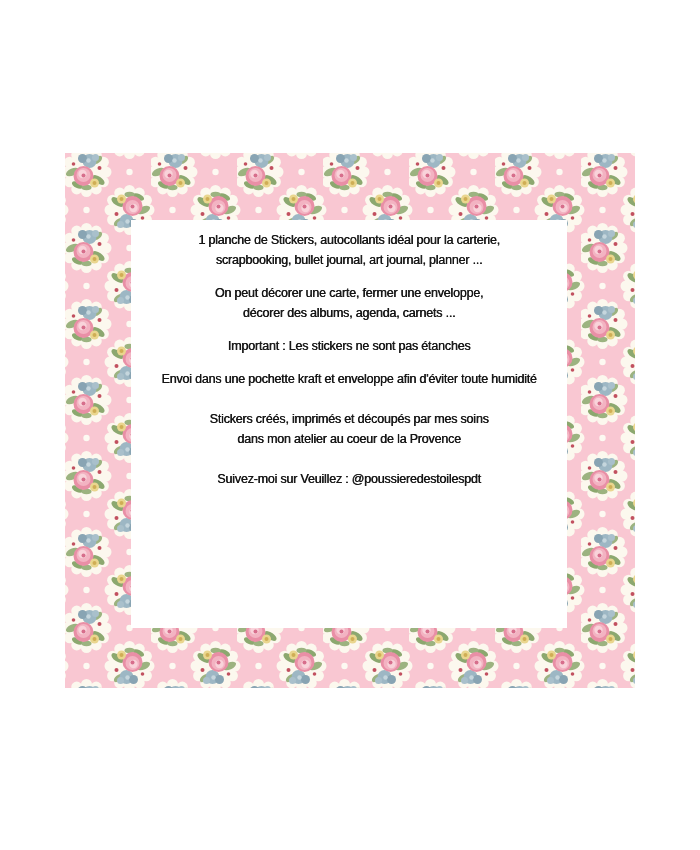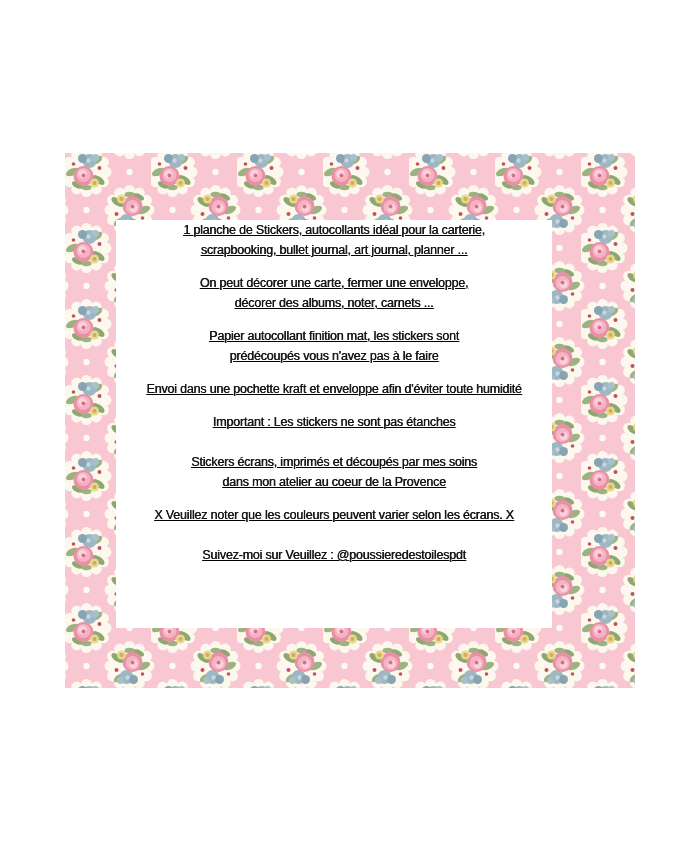--- a/index.html
+++ b/index.html
@@ -20,29 +20,28 @@
     left: 65px;
     top: 153px;
     width: 570px;
     height: 535px;
   }
   .floral-area svg {
     display: block;
   }
   .text-panel {
     position: absolute;
-    left: 116px;
+    left: 131px;
     top: 220px;
     width: 436px;
     height: 408px;
     background: #ffffff;
     box-sizing: border-box;
-    padding-top: 0;
+    padding-top: 10px;
     text-align: center;
-    text-decoration: underline;
   }
   .text-panel p {
     margin: 13px 0 0 0;
     font-size: 12.5px;
     line-height: 20px;
     letter-spacing: -0.2px;
     color: #161616;
     white-space: pre;
     text-shadow: 0.45px 0 0 #161616;
   }
@@ -116,24 +115,21 @@
         </pattern>
       </defs>
       <rect width="570" height="535" fill="url(#floralpat)"></rect>
     </svg>
   </div>
 
   <div class="text-panel">
     <p class="first">1 planche de Stickers, autocollants idéal pour la carterie,
 scrapbooking, bullet journal, art journal, planner ...</p>
     <p>On peut décorer une carte, fermer une enveloppe,
-décorer des albums, noter, carnets ...</p>
-    <p>Papier autocollant finition mat, les stickers sont
-prédécoupés vous n'avez pas à le faire</p>
+décorer des albums, agenda, carnets ...</p>
+    <p>Important : Les stickers ne sont pas étanches</p>
     <p>Envoi dans une pochette kraft et enveloppe afin d'éviter toute humidité</p>
-    <p>Important : Les stickers ne sont pas étanches</p>
-    <p class="gap-lg">Stickers écrans, imprimés et découpés par mes soins
+    <p class="gap-lg">Stickers créés, imprimés et découpés par mes soins
 dans mon atelier au coeur de la Provence</p>
-    <p>X Veuillez noter que les couleurs peuvent varier selon les écrans. X</p>
     <p class="gap-lg">Suivez-moi sur Veuillez : @poussieredestoilespdt</p>
   </div>
 
 </div>
 
 </body></html>

